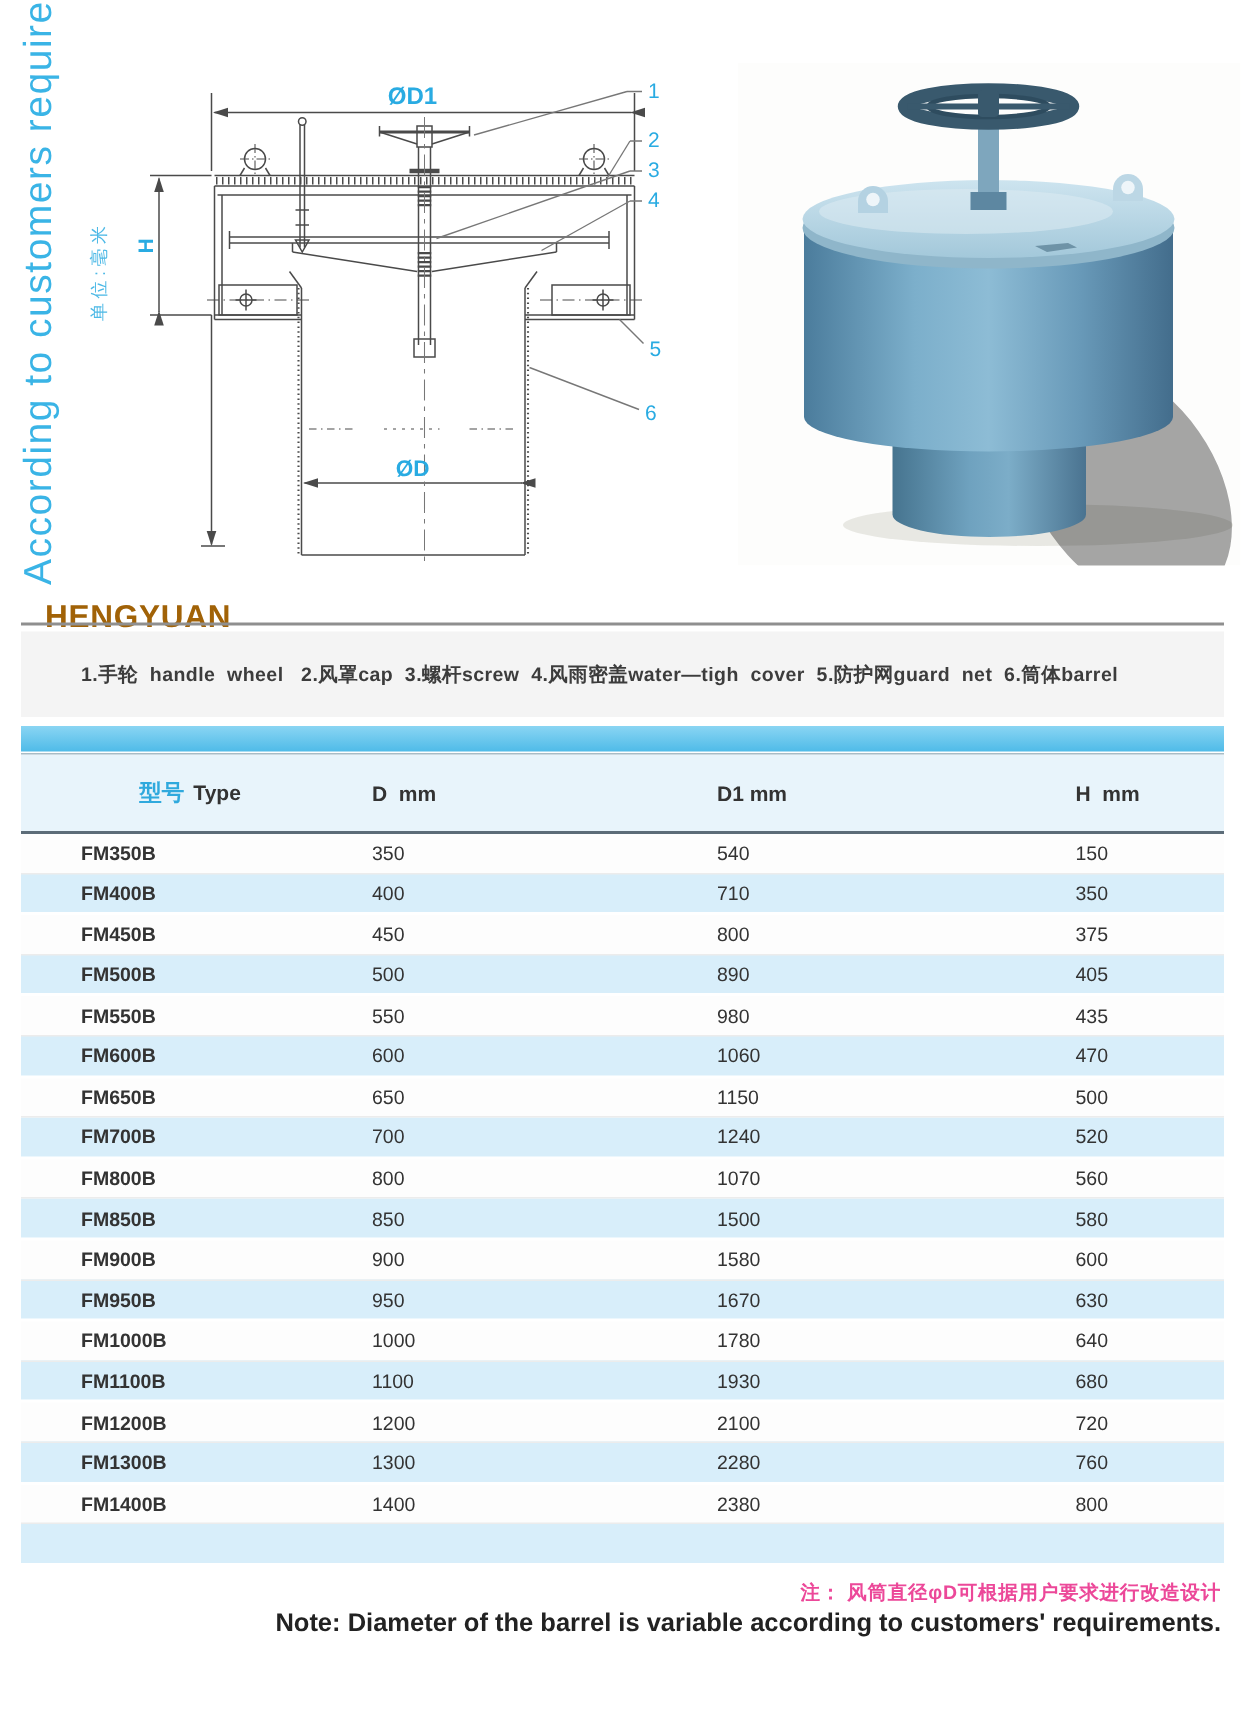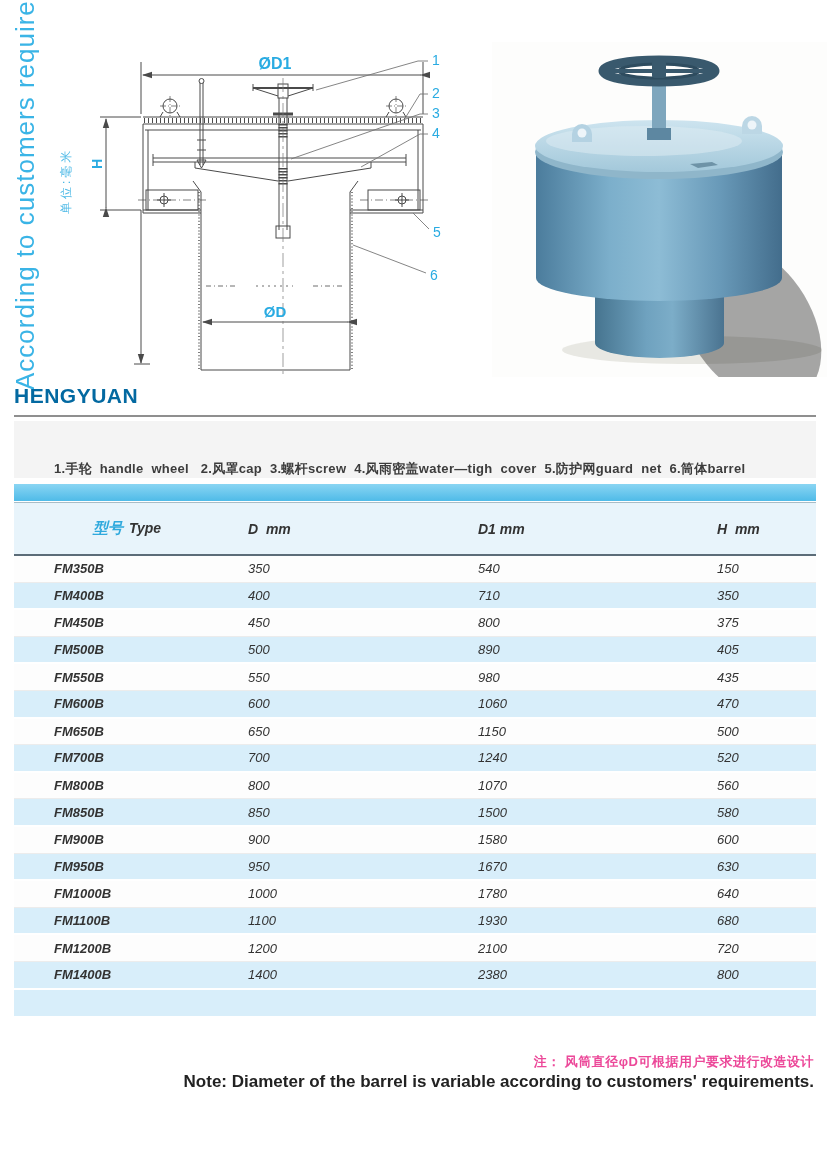--- a/index.html
+++ b/index.html
@@ -16,38 +16,38 @@
   .vlabel-cn{
     position:absolute;left:58px;top:214px;width:92px;
     transform:rotate(-90deg);transform-origin:0 0;
     color:#4db9e6;font-size:12px;letter-spacing:3px;white-space:nowrap;
   }
   
   .drawing{position:absolute;left:88px;top:40px;}
   .photo{position:absolute;left:492px;top:42px;}
   
   .brand{
-    position:absolute;left:14px;top:384px;margin:0;
-    font-size:21px;font-weight:bold;color:#0369a1;letter-spacing:.5px;
+    position:absolute;left:14px;top:384px;margin:16px;
+    font-size:21px;font-weight:bold;color:#a16207;letter-spacing:.5px;
   }
   .brand-rule{position:absolute;left:14px;top:415px;width:802px;height:2px;background:#8f8f8f;}
   
   .legend{
     position:absolute;left:14px;top:421px;width:802px;height:57px;background:#f4f4f4;
-    display:flex;align-items:flex-end;box-sizing:border-box;padding-left:40px;
+    display:flex;align-items:center;box-sizing:border-box;padding-left:40px;
   }
   .legend span{font-size:13px;font-weight:600;color:#3c3c3c;letter-spacing:.3px;white-space:pre;}
   
   .band{
     position:absolute;left:14px;top:484px;width:802px;height:17px;
     background:linear-gradient(#8ad5f3,#4fbbe8);
   }
   table.spec{
     position:absolute;left:14px;top:502px;width:802px;
-    border-collapse:collapse;table-layout:fixed;font-style:italic;
+    border-collapse:collapse;table-layout:fixed;
   }
   table.spec col:nth-child(1){width:190px;}
   table.spec col:nth-child(2){width:230px;}
   table.spec col:nth-child(3){width:230px;}
   table.spec col:nth-child(4){width:152px;}
   table.spec th{
     background:#e8f4fb;height:30px;border-top:1px solid #a8bcc6;border-bottom:2px solid #5c6c78;
     font-size:14px;font-weight:bold;color:#333;text-align:left;padding:0;white-space:pre;vertical-align:middle;
   }
   th .cn{color:#2fa9dd;font-size:15px;font-weight:bold;margin-right:6px;}
@@ -377,20 +377,26 @@
       <td class="c4">680</td>
     </tr>
 
     <tr>
       <td class="c1">FM1200B</td>
       <td class="c2">1200</td>
       <td class="c3">2100</td>
       <td class="c4">720</td>
     </tr>
 
+    <tr>
+      <td class="c1">FM1300B</td>
+      <td class="c2">1300</td>
+      <td class="c3">2280</td>
+      <td class="c4">760</td>
+    </tr>
 
     <tr>
       <td class="c1">FM1400B</td>
       <td class="c2">1400</td>
       <td class="c3">2380</td>
       <td class="c4">800</td>
     </tr>
   </tbody>
     <tbody>
       <tr class="filler">

